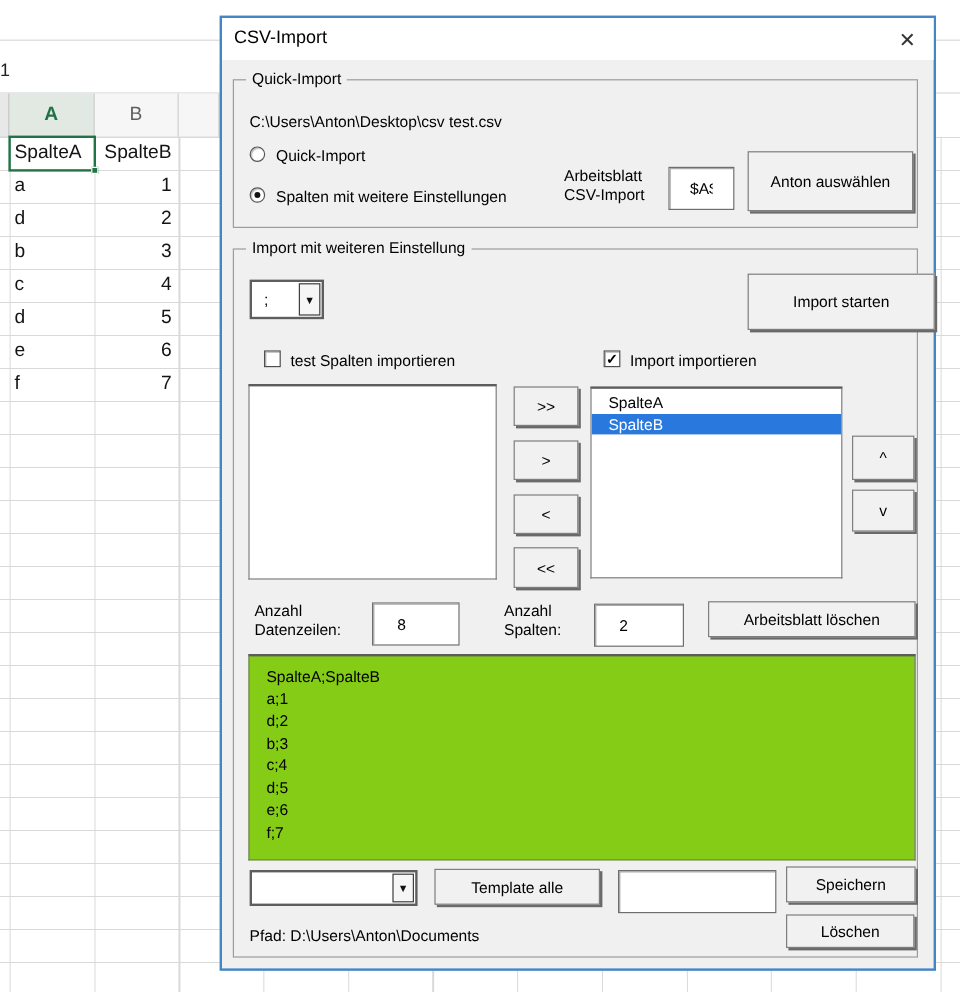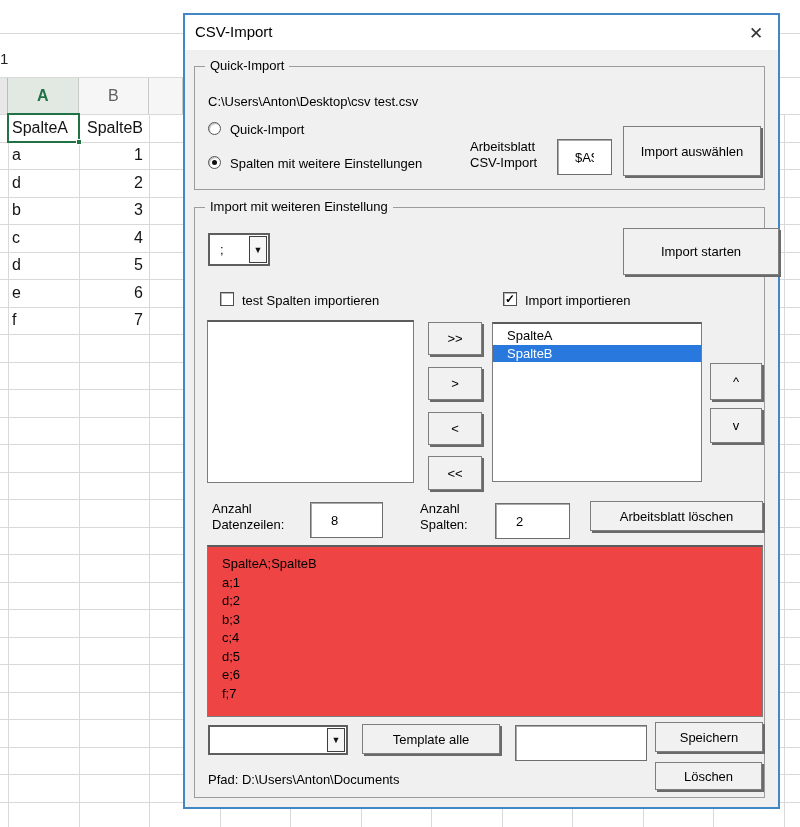--- a/index.html
+++ b/index.html
@@ -70,21 +70,21 @@
   .checkbox .mark{visibility:hidden;font-weight:bold;}
   .checkbox.checked .mark{visibility:visible;}
   .combo{position:absolute;background:#fff;border:2px solid #5e5e5e;display:flex;}
   .combo .val{flex:1;font-size:13px;display:flex;align-items:center;padding-left:10px;}
   .combo .drop{width:18px;margin:1px;border:1px solid #3f3f3f;background:#f6f6f6;display:flex;
                align-items:center;justify-content:center;font-size:9px;color:#111;cursor:pointer;}
   .listbox{position:absolute;background:#fff;border:1px solid #7c7c7c;border-top:2px solid #5c5c5c;
            overflow:hidden;padding-top:3px;}
   .list-item{height:17.5px;font-size:13px;padding-left:14px;display:flex;align-items:center;color:#000;}
   .list-item.selected{background:var(--sel-blue);color:#fff;}
-  .preview{position:absolute;background:#ef4444;border:1px solid #7c7c7c;border-top:2px solid #5c5c5c;
+  .preview{position:absolute;background:#84cc16;border:1px solid #7c7c7c;border-top:2px solid #5c5c5c;
            font-size:13px;line-height:18.5px;padding:8px 0 0 14px;white-space:pre;overflow:hidden;}
 </style>
 </head>
 <body>
 
 <div class="hline" style="top:33px"></div>
 <div class="hline" style="top:77px"></div>
 <div class="namebox-frag">1</div>
 
 <div class="gridlines"></div>
@@ -150,21 +150,21 @@
   <span class="lbl" style="left:45px;top:107px">Quick-Import</span>
 
   <span class="radio selected" style="left:23px;top:141px">
       <span class="dot"></span>
     </span>
   <span class="lbl" style="left:45px;top:141px">Spalten mit weitere Einstellungen</span>
 
   <span class="lbl" style="left:285px;top:124px">Arbeitsblatt</span>
   <span class="lbl" style="left:285px;top:140px">CSV-Import</span>
   <input class="tbox" style="left: 372px; top: 124px; width: 55px; height: 29px; text-align: center;" value="$A$1">
-  <div class="btn" style="left:438px;top:111px;width:138px;height:50px">Import auswählen</div>
+  <div class="btn" style="left:438px;top:111px;width:138px;height:50px">Anton auswählen</div>
 
   <div class="groupbox" style="left:9px;top:192px;width:571px;height:591px">
     <span class="group-legend">Import mit weiteren Einstellung</span>
   </div>
 
   <div class="combo" style="left:23px;top:218px;width:62px;height:33px">
     <span class="val">;</span>
     <span class="drop">
         <span>▼</span>
       </span>

